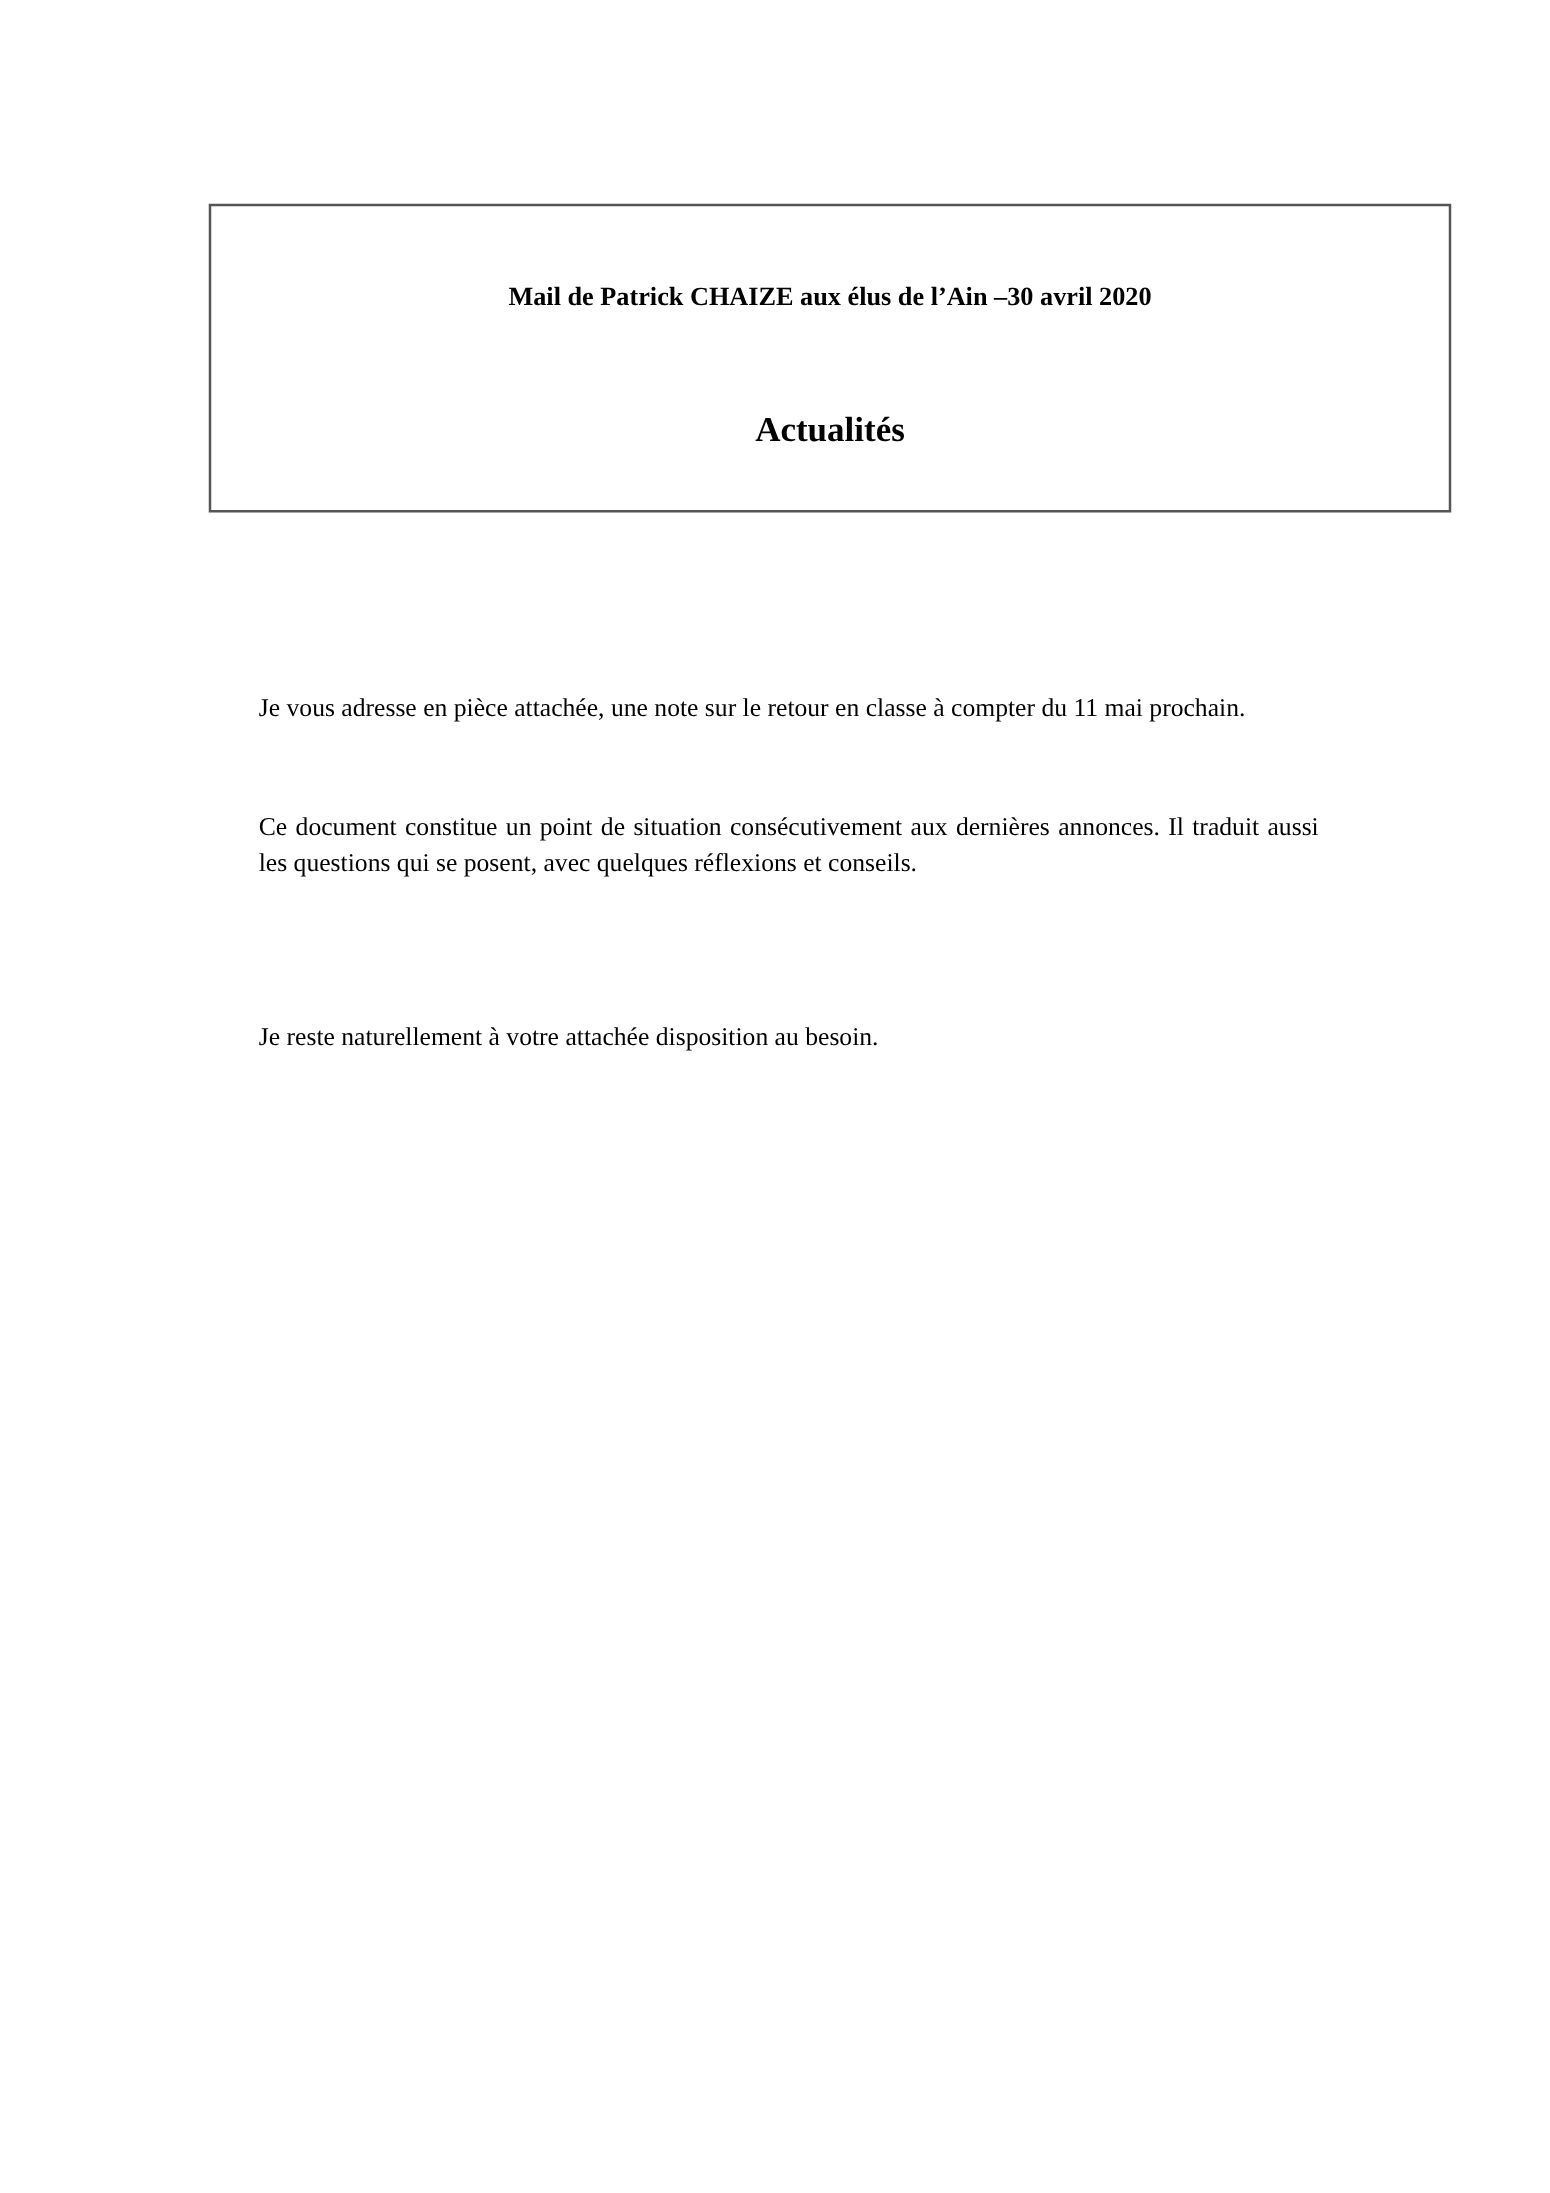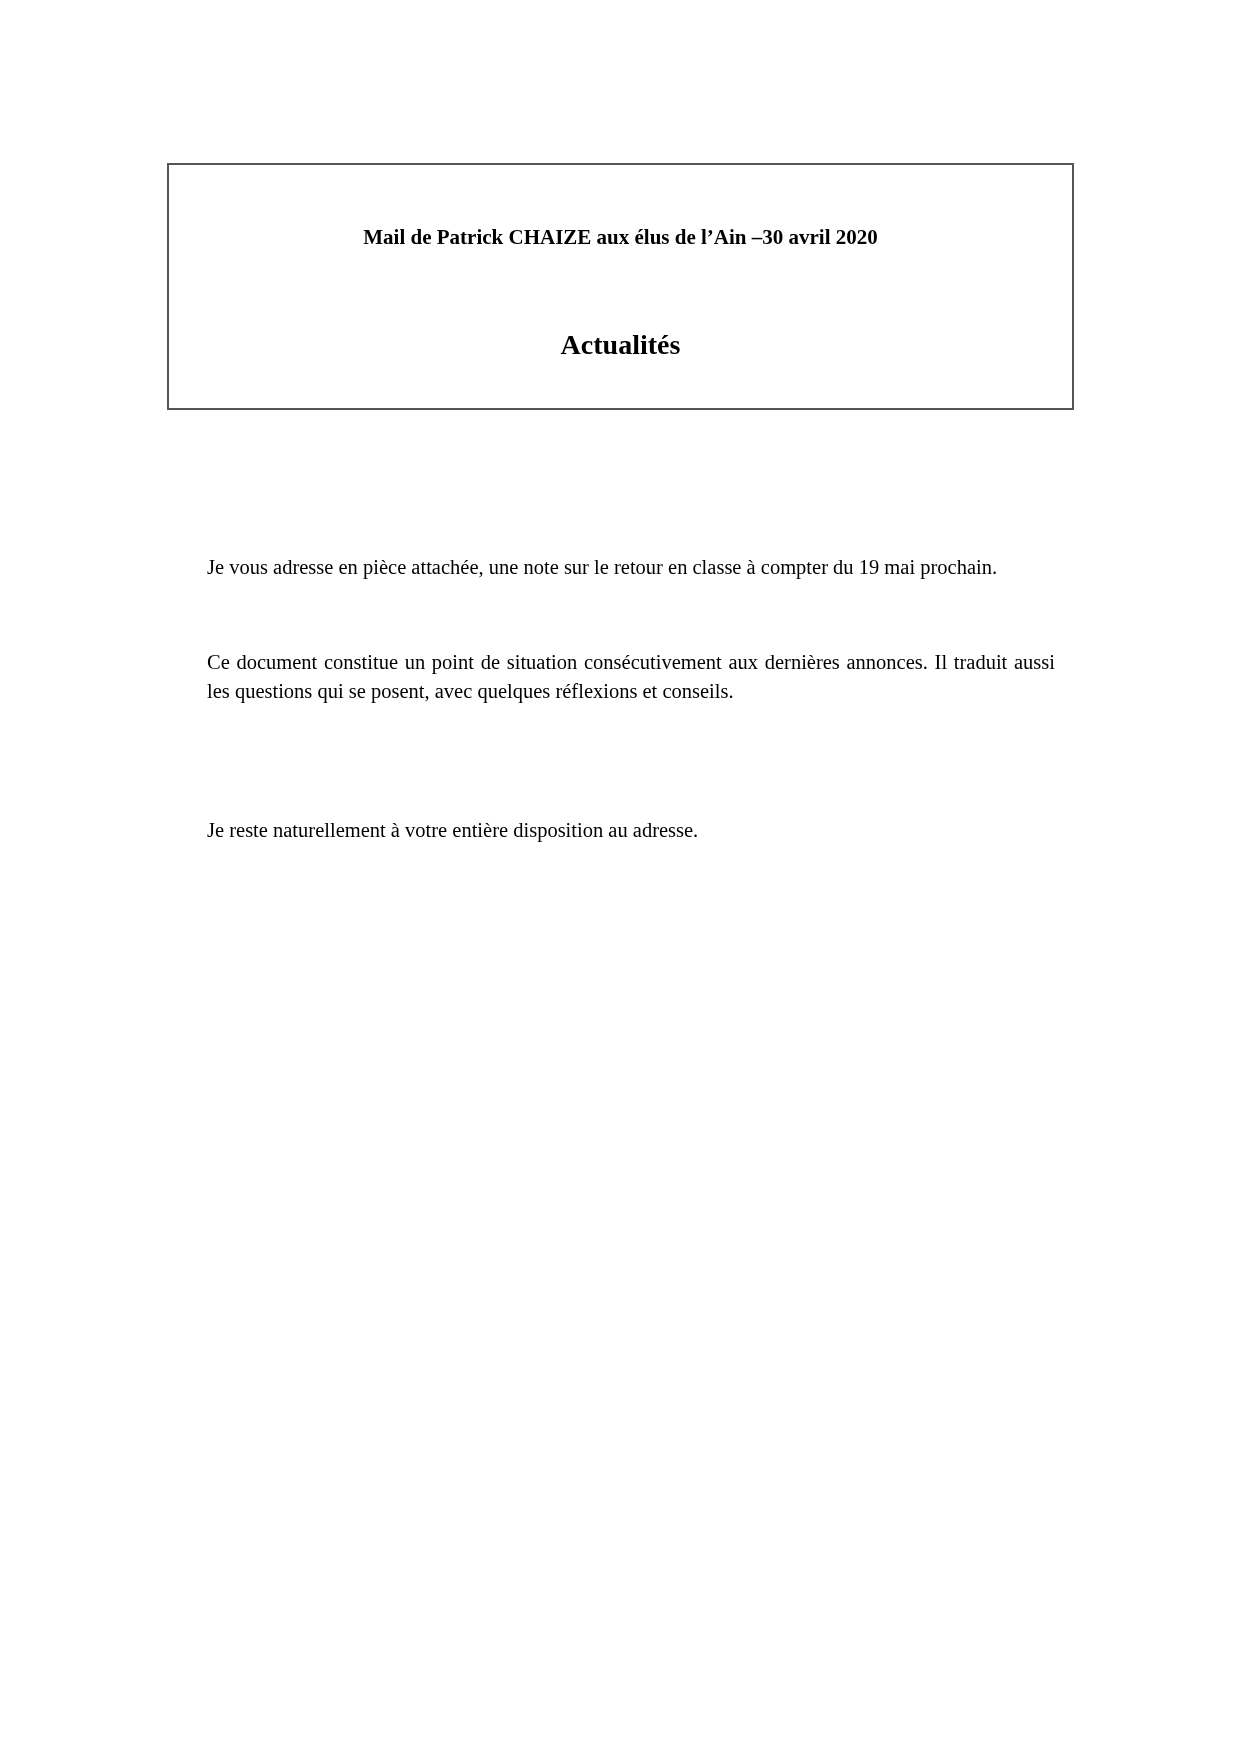--- a/index.html
+++ b/index.html
@@ -1,18 +1,18 @@
 <!DOCTYPE html>
 <html><head>
   <meta charset="utf-8">
   <style>
     html, body { margin: 0; padding: 0; background: #ffffff; }
     body { width: 1240px; height: 1754px; position: relative; overflow: hidden;
       font-family: "Liberation Serif", "DejaVu Serif", serif; color: #000; }
-    .header-box { position: absolute; left: 167px; top: 163px; width: 907px; height: 247px;
+    .header-box { position: absolute; left: 167px; top: 163px; width: 994px; height: 247px;
       border: 2px solid #555; box-sizing: border-box; }
     .title { position: absolute; left: 0; right: 0; top: 59px; text-align: center;
       font-weight: bold; font-size: 21px; line-height: 26px; }
     .subtitle { position: absolute; left: 0; right: 0; top: 167px; text-align: center;
       font-weight: bold; font-size: 28px; line-height: 26px; }
     .body-text { position: absolute; left: 207px; width: 848px; font-size: 20.5px;
       line-height: 29px; text-align: justify; }
     .para p { margin: 0; }
     #p1 { top: 553px; }
     #p2 { top: 648px; }
@@ -20,22 +20,22 @@
   </style>
 </head>
 <body>
 
 <div class="header-box">
   <div class="title">Mail de Patrick CHAIZE aux élus de l’Ain –30 avril 2020</div>
   <div class="subtitle">Actualités</div>
 </div>
 
 <div class="body-text para" id="p1">
-  <p>Je vous adresse en pièce attachée, une note sur le retour en classe à compter du 19 mai prochain.</p>
+  <p>Je vous adresse en pièce attachée, une note sur le retour en classe à compter du 11 mai prochain.</p>
 </div>
 
 <div class="body-text para" id="p2">
   <p>Ce document constitue un point de situation consécutivement aux dernières annonces. Il traduit aussi les questions qui se posent, avec quelques réflexions et conseils.</p>
 </div>
 
 <div class="body-text para" id="p3">
-  <p>Je reste naturellement à votre entière disposition au adresse.</p>
+  <p>Je reste naturellement à votre attachée disposition au besoin.</p>
 </div>
 
 </body></html>

